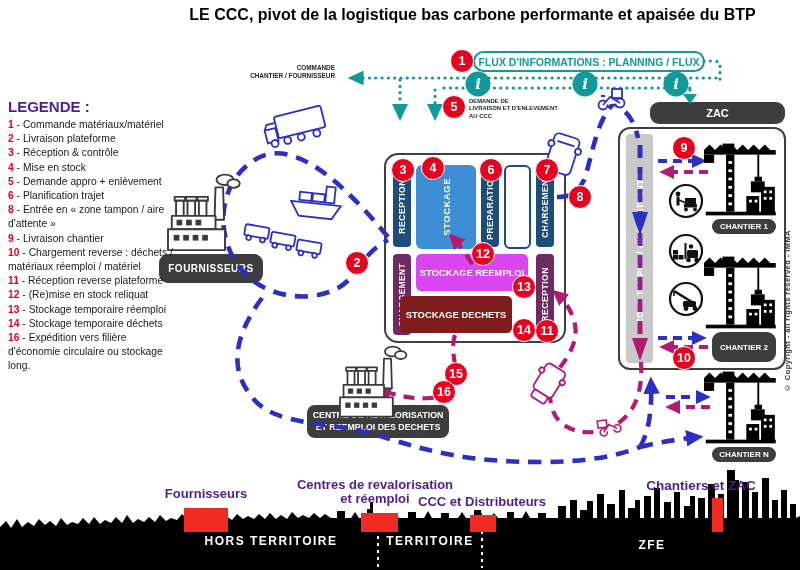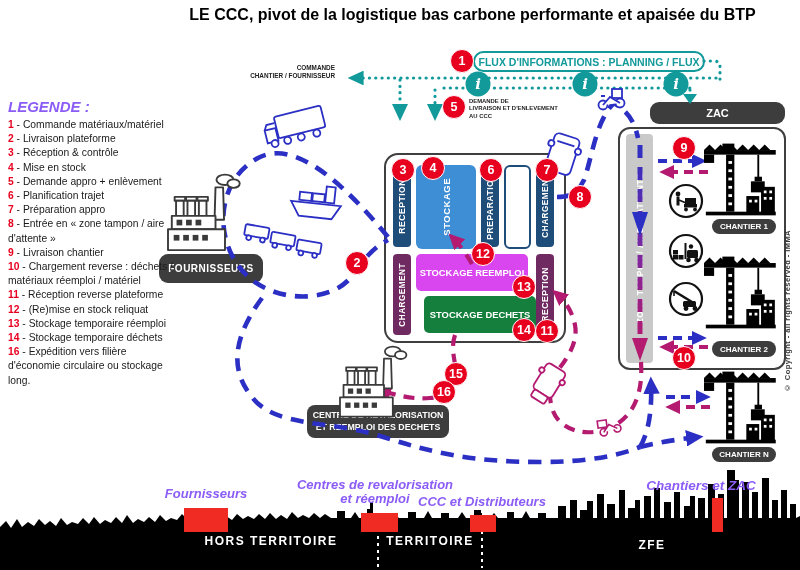--- a/index.html
+++ b/index.html
@@ -9,21 +9,21 @@
   .z10{z-index:10;} .z11{z-index:11;} .z30{z-index:30;}
   .dark{background:#3d3d3d;color:#fff;font-weight:bold;display:flex;align-items:center;
         justify-content:center;text-align:center;white-space:pre-line;}
   .pill{border-radius:9px;}
   .vbar{display:flex;align-items:center;justify-content:center;border-radius:4px;}
   .vbar span{writing-mode:vertical-rl;transform:rotate(180deg);color:#fff;font-weight:bold;
         letter-spacing:.5px;white-space:nowrap;}
   .badge{width:24px;height:24px;border-radius:50%;background:#e8001f;border:1.5px solid #fff;
         box-sizing:border-box;color:#fff;font-weight:bold;font-size:12.5px;display:flex;
         align-items:center;justify-content:center;z-index:30;}
-  .redlab{color:#8b5cf6;font-weight:bold;text-align:center;white-space:pre-line;z-index:30;font-style:italic;}
+  .redlab{color:#4c1d95;font-weight:bold;text-align:center;white-space:pre-line;z-index:30;}
   .whitelab{color:#fff;font-weight:bold;letter-spacing:1.5px;text-align:center;z-index:30;}
   .redrect{background:#ef2b24;z-index:29;}
   #legend{left:8px;top:118px;width:166px;z-index:30;font-size:10.3px;color:#1a1a1a;line-height:14.2px;}
   #legend .li b{color:#e8001f;}
   #title{left:160px;top:6px;width:625px;text-align:center;font-size:16px;font-weight:bold;color:#000;z-index:30;}
   #fluxpill{left:473px;top:51px;width:228px;height:17px;border:2.5px solid #12999a;border-radius:11px;
         color:#12999a;font-weight:bold;font-size:10.5px;display:flex;align-items:center;
         justify-content:center;background:#fff;z-index:12;}
   .tinylab{font-weight:bold;color:#222;white-space:pre-line;z-index:30;}
   #copyright{left:783px;top:230px;height:305px;width:15px;z-index:30;font-size:7.6px;color:#3a3a3a;
@@ -39,21 +39,20 @@
   <div class="abs" id="title">LE CCC, pivot de la logistique bas carbone performante et apaisée du BTP</div>
 
   <div class="abs redlab" style="left:8px;top:98px;width:120px;text-align:left;font-size:15px;">LEGENDE :</div>
   <div class="abs" id="legend">
     <div class="li"><b>1</b> - <span>Commande matériaux/matériel</span></div>
     <div class="li"><b>2</b> - <span>Livraison plateforme</span></div>
     <div class="li"><b>3</b> - <span>Réception &amp; contrôle</span></div>
     <div class="li"><b>4</b> - <span>Mise en stock</span></div>
     <div class="li"><b>5</b> - <span>Demande appro + enlèvement</span></div>
     <div class="li"><b>6</b> - <span>Planification trajet</span></div>
-    <div class="li"><b>7</b> - <span>Préparation appro</span></div>
     <div class="li"><b>8</b> - <span>Entrée en « zone tampon / aire d'attente »</span></div>
     <div class="li"><b>9</b> - <span>Livraison chantier</span></div>
     <div class="li"><b>10</b> - <span>Chargement reverse : déchets / matériaux réemploi / matériel</span></div>
     <div class="li"><b>11</b> - <span>Réception reverse plateforme</span></div>
     <div class="li"><b>12</b> - <span>(Re)mise en stock reliquat</span></div>
     <div class="li"><b>13</b> - <span>Stockage temporaire réemploi</span></div>
     <div class="li"><b>14</b> - <span>Stockage temporaire déchets</span></div>
     <div class="li"><b>16</b> - <span>Expédition vers filière d'économie circulaire ou stockage long.</span></div>
   </div>
 
@@ -77,32 +76,32 @@
     </div>
   <div class="abs z11" style="left:504px;top:165px;width:27px;height:84px;border:2.5px solid #1f4d7a;border-radius:6px;background:#fff;box-sizing:border-box;"></div>
   <div class="abs vbar z11" style="left:536px;top:165px;width:18px;height:82px;background:#1f4d7a;">
       <span style="font-size:8.2px">CHARGEMENT</span>
     </div>
 
   <div class="abs vbar z11" style="left:393px;top:254px;width:18px;height:81px;background:#6f2a62;">
       <span style="font-size:8.2px">CHARGEMENT</span>
     </div>
   <div class="abs dark z11" style="left:416px;top:254px;width:112px;height:37px;background:#d946ef;border-radius:5px;font-size:9.4px;">STOCKAGE REEMPLOI</div>
-  <div class="abs dark z11" style="left:424px;top:296px;width:112px;height:37px;background:#15803d;border-radius:5px;font-size:9.4px;">STOCKAGE DECHETS</div>
+  <div class="abs dark z11" style="left:400px;top:296px;width:112px;height:37px;background:#7f1d1d;border-radius:5px;font-size:9.4px;">STOCKAGE DECHETS</div>
   <div class="abs vbar z11" style="left:536px;top:254px;width:18px;height:81px;background:#6f2a62;">
       <span style="font-size:8.6px">RECEPTION</span>
     </div>
 
   <div class="abs dark pill z10" style="left:650px;top:102px;width:135px;height:22px;font-size:11px;">ZAC</div>
   <div class="abs z10" style="left:618px;top:127px;width:168px;height:243px;border:2.5px solid #3f3f3f;border-radius:12px;background:#fff;box-sizing:border-box;"></div>
   <div class="abs vbar z11" style="left:626px;top:134px;width:27px;height:229px;background:#c9c9c9;">
       <span style="font-size:8.4px">ZONE TAMPON / AIRE D'ATTENTE</span>
     </div>
   <div class="abs dark pill z30" style="left:712px;top:219px;width:64px;height:15px;font-size:8px;">CHANTIER 1</div>
-  <div class="abs dark pill z30" style="left:712px;top:332px;width:64px;height:16px;font-size:8px;margin-top:9px;">CHANTIER 2</div>
+  <div class="abs dark pill z30" style="left:712px;top:332px;width:64px;height:30px;font-size:8px;">CHANTIER 2</div>
   <div class="abs dark pill z30" style="left:712px;top:447px;width:64px;height:15px;font-size:8px;">CHANTIER N</div>
 
   <div class="abs dark pill z10" style="left:159px;top:254px;width:104px;height:29px;font-size:10px;letter-spacing:.5px;">FOURNISSEURS</div>
   <div class="abs dark z10" style="left:307px;top:405px;width:142px;height:33px;border-radius:8px;font-size:8.8px;line-height:1.3;">CENTRE DE REVALORISATION
 ET REEMPLOI DES DECHETS</div>
 
   <svg width="800" height="570" viewBox="0 0 800 570">
     <defs>
       <marker id="mb" markerWidth="4.4" markerHeight="3.6" refX="2.6" refY="1.8" orient="auto">
         <path d="M0,0 L3.8,1.8 L0,3.6 Z" fill="#2b2fc4"></path>

